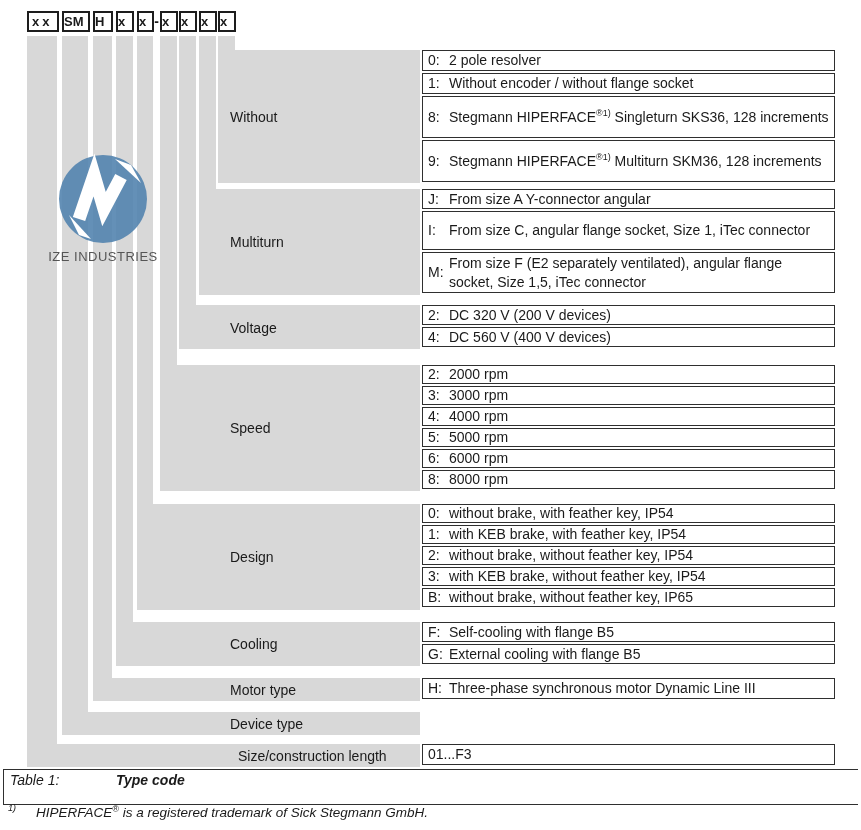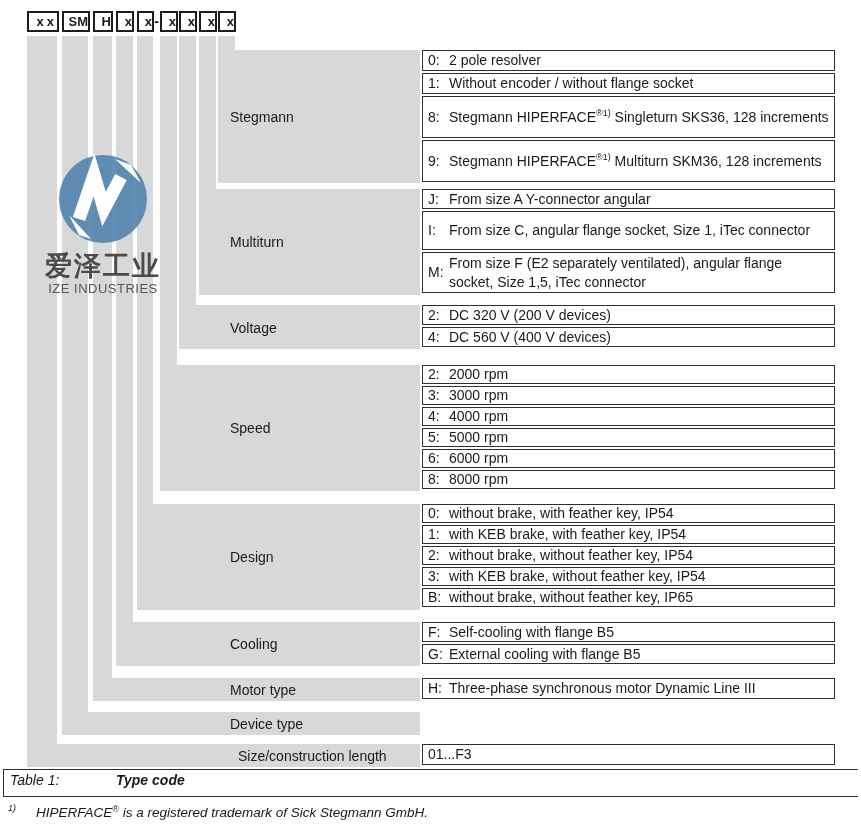--- a/index.html
+++ b/index.html
@@ -1,36 +1,36 @@
 <!DOCTYPE html>
 <html><head>
 <meta charset="utf-8">
 <style>
   html,body{margin:0;padding:0;background:#ffffff;}
   #page{position:relative;width:861px;height:830px;background:#fff;
         font-family:"Liberation Sans","DejaVu Sans",sans-serif;color:#1a1a1a;overflow:hidden;}
   
   .box{position:absolute;top:11px;height:17px;border:2px solid #1d1d1d;background:#fff;
-       font-weight:bold;font-size:13px;line-height:17px;text-align:right;}
+       font-weight:bold;font-size:13px;line-height:17px;text-align:left;}
   .box.sp{letter-spacing:3px;text-indent:3px;}
   .dash{position:absolute;top:11px;height:21px;font-weight:bold;font-size:14px;line-height:21px;text-align:center;}
   
   .strip,.band{position:absolute;background:#d8d8d8;}
   
   .cat{position:absolute;height:20px;font-size:14px;line-height:20px;white-space:nowrap;}
   
   .vals{position:absolute;left:422px;width:413px;display:flex;flex-direction:column;gap:2px;}
   .row{box-sizing:border-box;border:1px solid #2f2f2f;background:#fff;display:flex;
        align-items:center;padding:0 4px 0 5px;font-size:14px;line-height:19px;}
   .key{flex:0 0 auto;min-width:21px;}
   .key.wide{min-width:0;margin-right:5px;}
   .txt{flex:1 1 auto;}
   sup{font-size:9px;line-height:0;}
   
-  .caption{position:absolute;left:3px;top:769px;width:855px;height:28px;box-sizing:border-box;
+  .caption{position:absolute;left:3px;top:769px;width:855px;height:36px;box-sizing:border-box;
            border-top:1px solid #2f2f2f;border-bottom:1px solid #2f2f2f;border-left:1px solid #2f2f2f;
            font-style:italic;font-size:14px;line-height:21px;}
   .caption .clabel{position:absolute;left:6px;}
   .caption .ctitle{position:absolute;left:112px;font-weight:bold;}
   
   .footnote{position:absolute;left:8px;top:799px;font-style:italic;font-size:13.5px;line-height:18px;}
   .footnote .fmark{display:inline-block;font-size:9px;vertical-align:6px;margin-right:20px;}
   
   .logo{position:absolute;left:44px;top:153px;width:118px;text-align:center;}
   .logo .zh{font-weight:bold;font-size:27px;line-height:30px;color:#4a4a4a;letter-spacing:2px;margin-top:2px;}
@@ -65,21 +65,21 @@
   <div class="box" style="left:62px;width:24px">SM</div>
   <div class="box" style="left:93px;width:16px">H</div>
   <div class="box" style="left:116px;width:14px">x</div>
   <div class="box" style="left:137px;width:13px">x</div>
   <div class="dash" style="left:153px;width:7px">-</div>
   <div class="box" style="left:160px;width:14px">x</div>
   <div class="box" style="left:179px;width:14px">x</div>
   <div class="box" style="left:199px;width:14px">x</div>
   <div class="box" style="left:218px;width:14px">x</div>
 
-  <div class="cat" style="left:230px;top:107px">Stegmann</div>
+  <div class="cat" style="left:230px;top:107px">Without</div>
   <div class="cat" style="left:230px;top:232px">Multiturn</div>
   <div class="cat" style="left:230px;top:318px">Voltage</div>
   <div class="cat" style="left:230px;top:418px">Speed</div>
   <div class="cat" style="left:230px;top:547px">Design</div>
   <div class="cat" style="left:230px;top:634px">Cooling</div>
   <div class="cat" style="left:230px;top:680px">Motor type</div>
   <div class="cat" style="left:230px;top:714px">Device type</div>
   <div class="cat" style="left:238px;top:746px">Size/construction length</div>
 
   <div class="vals" style="top:50px">
@@ -202,21 +202,20 @@
     </div>
   </div>
 
   <div class="logo">
     <svg width="92" height="92" viewBox="0 0 92 92">
       <circle cx="46" cy="46" r="44" opacity="0.88" fill="#4f81ad"></circle>
       <path d="M 22 66 L 37 22 L 47 56 L 64 24" fill="none" stroke="#ffffff" stroke-width="13"></path>
       <path d="M 58 6 L 84 30 L 74 12 Z" fill="#ffffff"></path>
       <path d="M 34 86 L 12 62 L 22 82 Z" fill="#ffffff"></path>
     </svg>
-    <div class="zh">爱泽工业</div>
     <div class="en">IZE INDUSTRIES</div>
   </div>
 
   <div class="caption">
     <span class="clabel">Table 1:</span>
     <span class="ctitle">Type code</span>
   </div>
 
   <div class="footnote">
     <span class="fmark">1)</span><span>HIPERFACE</span><sup>®</sup><span> is a registered trademark of Sick Stegmann GmbH.</span>

